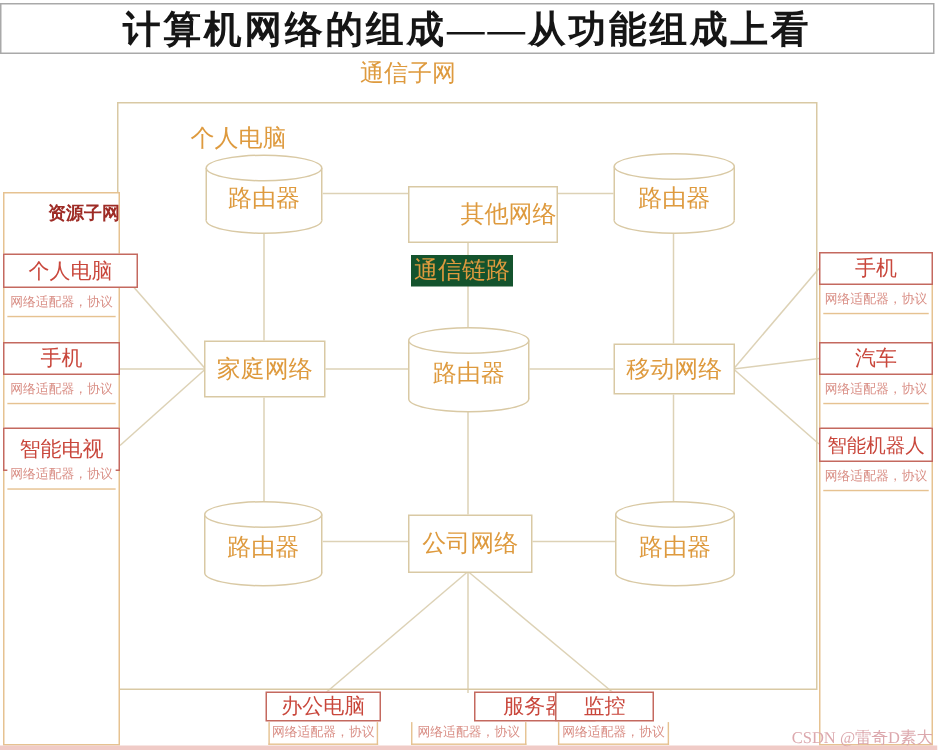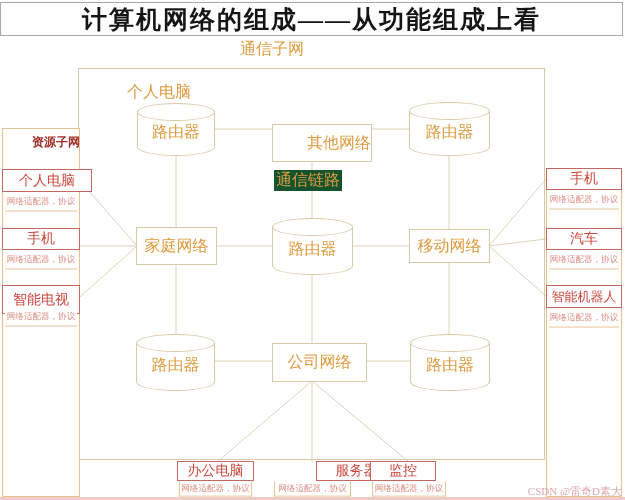--- a/index.html
+++ b/index.html
@@ -92,21 +92,21 @@
 
 <div class="abs netbox" style="left:272px;top:124px;width:100px;height:38px;justify-content:flex-end;">
     <span>其他网络</span>
   </div>
 <div class="abs netbox" style="left:136px;top:227px;width:81px;height:38px;">
     <span>家庭网络</span>
   </div>
 <div class="abs netbox" style="left:409px;top:229px;width:81px;height:34px;">
     <span>移动网络</span>
   </div>
-<div class="abs netbox" style="left:272px;top:343px;width:95px;height:39px;font-family:Liberation Mono, monospace;">
+<div class="abs netbox" style="left:272px;top:343px;width:83px;height:39px;font-family:Liberation Mono, monospace;">
     <span>公司网络</span>
   </div>
 
 <div class="abs cyl" style="left:137px;top:103px;width:78px;height:53px;">
   <div class="cbot"></div>
   <div class="cbody"></div>
   <div class="ctop"></div>
   <div class="clabel">路由器</div>
 </div>
 <div class="abs cyl" style="left:409px;top:102px;width:81px;height:54px;">

